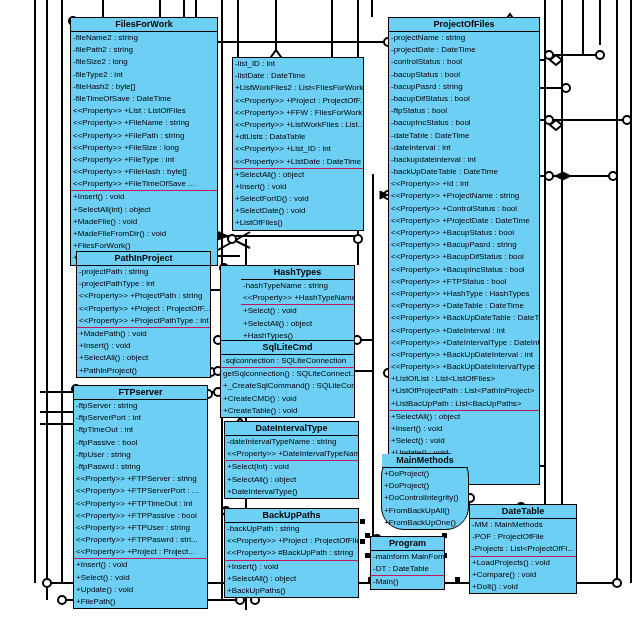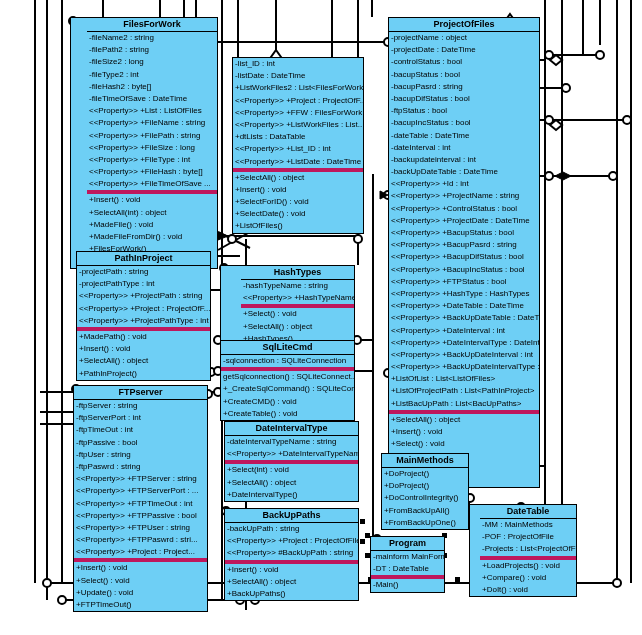--- a/index.html
+++ b/index.html
@@ -4,21 +4,21 @@
 <style>
   html,body{margin:0;padding:0;background:#ffffff;}
   body{width:642px;height:635px;position:relative;overflow:hidden;
        font-family:"Liberation Sans",sans-serif;}
   #canvas{position:absolute;left:0;top:0;width:642px;height:635px;}
   svg.wires{position:absolute;left:0;top:0;width:642px;height:635px;pointer-events:none;}
   .cls{position:absolute;border:1px solid #000;background:#6ecff5;box-sizing:border-box;}
   .cls .hdr{font-size:9px;font-weight:bold;text-align:center;color:#000;
             line-height:13px;height:13px;border-bottom:1px solid #000;
             background:#6ecff5;overflow:hidden;white-space:nowrap;}
-  .cls .sec{border-bottom:4px solid #be185d;}
+  .cls .sec{border-bottom:1px solid #be185d;}
   .cls .sec:last-child{border-bottom:none;}
   .cls .row{font-size:8px;line-height:12.2px;height:12.2px;color:#000;
             padding-left:2px;overflow:hidden;white-space:nowrap;}
   .sq{position:absolute;width:5px;height:5px;background:#000;}
 </style>
 </head>
 <body>
 
 <div id="canvas">
 
@@ -147,21 +147,21 @@
   <div class="sq" style="left:368px;top:577px;"></div>
   <div class="sq" style="left:411px;top:577px;"></div>
   <div class="sq" style="left:455px;top:577px;"></div>
   <div class="sq" style="left:365px;top:533px;"></div>
   <div class="sq" style="left:365px;top:553px;"></div>
   <div class="sq" style="left:442px;top:533px;"></div>
   <div class="sq" style="left:442px;top:553px;"></div>
   <div class="sq" style="left:360px;top:519px;"></div>
   <div class="sq" style="left:360px;top:539px;"></div>
 
-<div class="cls" style="left: 70px; top: 17px; width: 148px; padding-left: 16px;">
+<div class="cls" style="left: 70px; top: 17px; width: 148px;">
       <div class="hdr">FilesForWork</div>
       <div class="sec">
         <div class="row">-fileName2 : string</div>
         <div class="row">-filePath2 : string</div>
         <div class="row">-fileSize2 : long</div>
         <div class="row">-fileType2 : int</div>
         <div class="row">-fileHash2 : byte[]</div>
         <div class="row">-fileTimeOfSave : DateTime</div>
         <div class="row">&lt;&lt;Property&gt;&gt; +List : ListOfFiles</div>
         <div class="row">&lt;&lt;Property&gt;&gt; +FileName : string</div>
@@ -196,21 +196,21 @@
         <div class="row">+SelectAll() : object</div>
         <div class="row">+Insert() : void</div>
         <div class="row">+SelectForID() : void</div>
         <div class="row">+SelectDate() : void</div>
         <div class="row">+ListOfFiles()</div>
       </div>
     </div>
     <div class="cls" style="left: 388px; top: 17px; width: 152px;">
       <div class="hdr">ProjectOfFiles</div>
       <div class="sec">
-        <div class="row">-projectName : object</div>
+        <div class="row">-projectName : string</div>
         <div class="row">-projectDate : DateTime</div>
         <div class="row">-controlStatus : bool</div>
         <div class="row">-bacupStatus : bool</div>
         <div class="row">-bacupPasrd : string</div>
         <div class="row">-bacupDifStatus : bool</div>
         <div class="row">-ftpStatus : bool</div>
         <div class="row">-bacupIncStatus : bool</div>
         <div class="row">-dateTable : DateTime</div>
         <div class="row">-dateInterval : int</div>
         <div class="row">-backupdateinterval : int</div>
@@ -298,21 +298,21 @@
         <div class="row">&lt;&lt;Property&gt;&gt; +FTPTimeOut : int</div>
         <div class="row">&lt;&lt;Property&gt;&gt; +FTPPassive : bool</div>
         <div class="row">&lt;&lt;Property&gt;&gt; +FTPUser : string</div>
         <div class="row">&lt;&lt;Property&gt;&gt; +FTPPaswrd : stri...</div>
         <div class="row">&lt;&lt;Property&gt;&gt; +Project : Project...</div>
       </div>
       <div class="sec">
         <div class="row">+Insert() : void</div>
         <div class="row">+Select() : void</div>
         <div class="row">+Update() : void</div>
-        <div class="row">+FTPTimeOut()</div>
+        <div class="row">+FilePath()</div>
       </div>
     </div>
     <div class="cls" style="left: 224px; top: 421px; width: 135px;">
       <div class="hdr">DateIntervalType</div>
       <div class="sec">
         <div class="row">-dateIntervalTypeName : string</div>
         <div class="row">&lt;&lt;Property&gt;&gt; +DateIntervalTypeNam...</div>
       </div>
       <div class="sec">
         <div class="row">+Select(int) : void</div>
@@ -326,41 +326,41 @@
         <div class="row">-backUpPath : string</div>
         <div class="row">&lt;&lt;Property&gt;&gt; +Project : ProjectOfFiles</div>
         <div class="row">&lt;&lt;Property&gt;&gt; #BackUpPath : string</div>
       </div>
       <div class="sec">
         <div class="row">+Insert() : void</div>
         <div class="row">+SelectAll() : object</div>
         <div class="row">+BackUpPaths()</div>
       </div>
     </div>
-    <div class="cls" style="left: 381px; top: 453px; width: 88px;">
+    <div class="cls" style="left: 381px; top: 453px; width: 88px; border-radius: 23px;">
       <div class="hdr">MainMethods</div>
       <div class="sec">
         <div class="row">+DoProject()</div>
         <div class="row">+DoProject()</div>
         <div class="row">+DoControlIntegrity()</div>
         <div class="row">+FromBackUpAll()</div>
         <div class="row">+FromBackUpOne()</div>
       </div>
     </div>
     <div class="cls" style="left: 370px; top: 536px; width: 75px;">
       <div class="hdr">Program</div>
       <div class="sec">
         <div class="row">-mainform MainForm</div>
         <div class="row">-DT : DateTable</div>
       </div>
       <div class="sec">
         <div class="row">-Main()</div>
       </div>
     </div>
-    <div class="cls" style="left: 469px; top: 504px; width: 108px; padding-left: 10px;">
+    <div class="cls" style="left: 469px; top: 504px; width: 108px;">
       <div class="hdr">DateTable</div>
       <div class="sec">
         <div class="row">-MM : MainMethods</div>
         <div class="row">-POF : ProjectOfFile</div>
         <div class="row">-Projects : List&lt;ProjectOfFi...</div>
       </div>
       <div class="sec">
         <div class="row">+LoadProjects() : void</div>
         <div class="row">+Compare() : void</div>
         <div class="row">+DoIt() : void</div>

